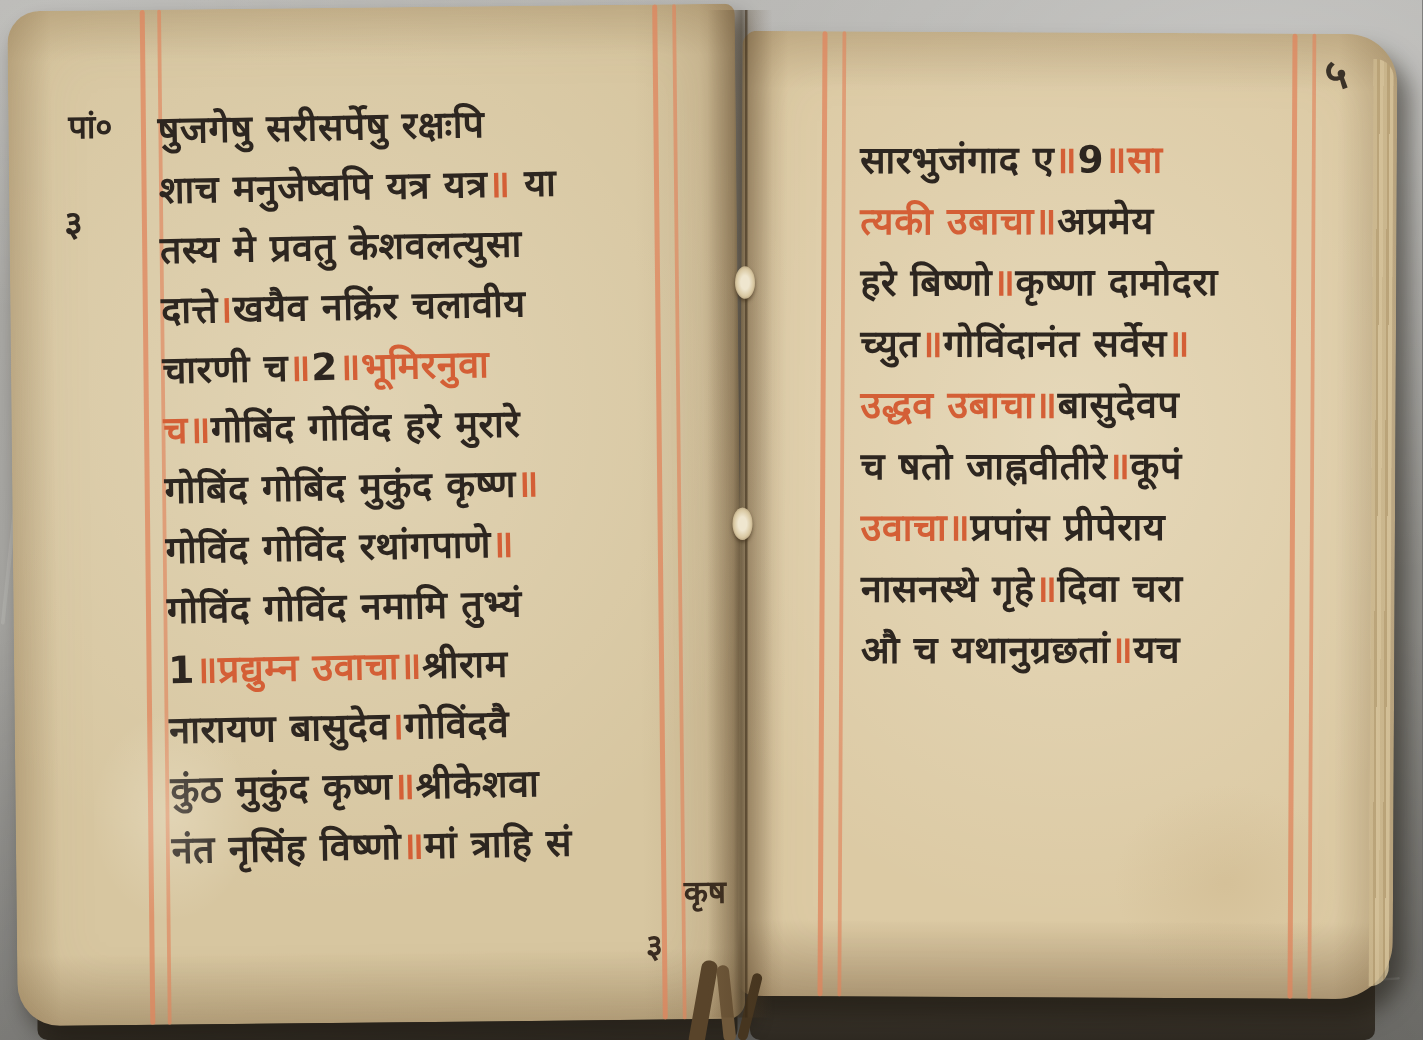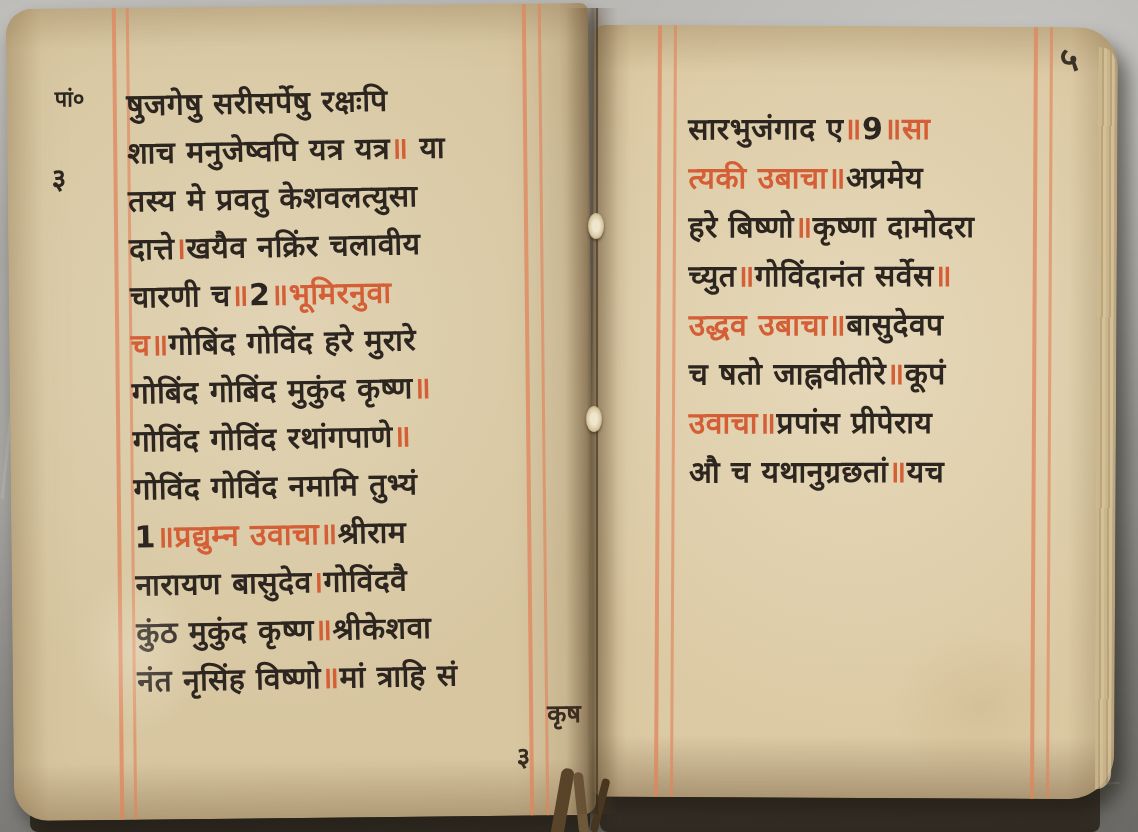--- a/index.html
+++ b/index.html
@@ -82,21 +82,21 @@
   <div class="cord" id="cord-a"></div>
   <div class="cord" id="cord-b"></div>
   <div class="cord" id="cord-c"></div>
 
   <div class="page" id="left-page">
     <div class="rule" style="left:106px;background:var(--rule);"></div>
     <div class="rule thin" style="left:120px;background:var(--rule);"></div>
     <div class="rule" style="left:516px;background:var(--rule);"></div>
     <div class="rule thin" style="left:532px;background:var(--rule);"></div>
 
-    <div class="margin-note" style="left:48px;top:74px;font-size:22px;">पां०</div>
+    <div class="margin-note" style="left:48px;top:74px;font-size:26px;">पां०</div>
     <div class="margin-note" style="left:44px;top:150px;font-size:28px;">३</div>
 
     <div class="textblock" id="left-text" style="left:122px;top:72px;width:412px;font-size:30px;line-height:48px;transform:rotate(-0.5deg);">
         <div class="mline"><span class="seg-k">षुजगेषु सरीसर्पेषु रक्षःपि</span></div>
         <div class="mline"><span class="seg-k">शाच मनुजेष्वपि यत्र यत्र</span><span class="seg-r">॥</span><span class="seg-k"> या</span></div>
         <div class="mline"><span class="seg-k">तस्य मे प्रवतु केशवलत्युसा</span></div>
         <div class="mline"><span class="seg-k">दात्ते</span><span class="seg-r">।</span><span class="seg-k">खयैव नक्रिंर चलावीय</span></div>
         <div class="mline"><span class="seg-k">चारणी च</span><span class="seg-r">॥</span><span class="seg-k">2</span><span class="seg-r">॥</span><span class="seg-r">भूमिरनुवा</span></div>
         <div class="mline"><span class="seg-r">च॥</span><span class="seg-k">गोबिंद गोविंद हरे मुरारे</span></div>
         <div class="mline"><span class="seg-k">गोबिंद गोबिंद मुकुंद कृष्ण</span><span class="seg-r">॥</span></div>
@@ -124,20 +124,21 @@
     <div class="margin-note" style="left:466px;top:8px;font-size:34px;transform:rotate(-8deg);color:#3a3228;">५</div>
 
     <div class="textblock" id="right-text" style="left:96px;top:78px;width:360px;font-size:30px;line-height:49px;transform:rotate(-0.4deg);">
         <div class="mline"><span class="seg-k">सारभुजंगाद ए</span><span class="seg-r">॥</span><span class="seg-k">9</span><span class="seg-r">॥</span><span class="seg-r">सा</span></div>
         <div class="mline"><span class="seg-r">त्यकी उबाचा॥</span><span class="seg-k">अप्रमेय</span></div>
         <div class="mline"><span class="seg-k">हरे बिष्णो</span><span class="seg-r">॥</span><span class="seg-k">कृष्णा दामोदरा</span></div>
         <div class="mline"><span class="seg-k">च्युत</span><span class="seg-r">॥</span><span class="seg-k">गोविंदानंत सर्वेस</span><span class="seg-r">॥</span></div>
         <div class="mline"><span class="seg-r">उद्धव उबाचा॥</span><span class="seg-k">बासुदेवप</span></div>
         <div class="mline"><span class="seg-k">च षतो जाह्नवीतीरे</span><span class="seg-r">॥</span><span class="seg-k">कूपं</span></div>
         <div class="mline"><span class="seg-r">उवाचा॥</span><span class="seg-k">प्रपांस प्रीपेराय</span></div>
+        <div class="mline"><span class="seg-k">नासनस्थे गृहे</span><span class="seg-r">॥</span><span class="seg-k">दिवा चरा</span></div>
         <div class="mline"><span class="seg-k">औ च यथानुग्रछतां</span><span class="seg-r">॥</span><span class="seg-k">यच</span></div>
       </div>
 
     <div class="stain" style="left:300px;top:600px;width:180px;height:160px;background:radial-gradient(rgba(180,150,100,.18),rgba(180,150,100,0) 70%);"></div>
   </div>
 
   <div class="gutter">
     <div class="gutter-crease"></div>
     <div class="stitch" style="left:22px;top:205px;"></div>
     <div class="stitch" style="left:20px;top:398px;"></div>

